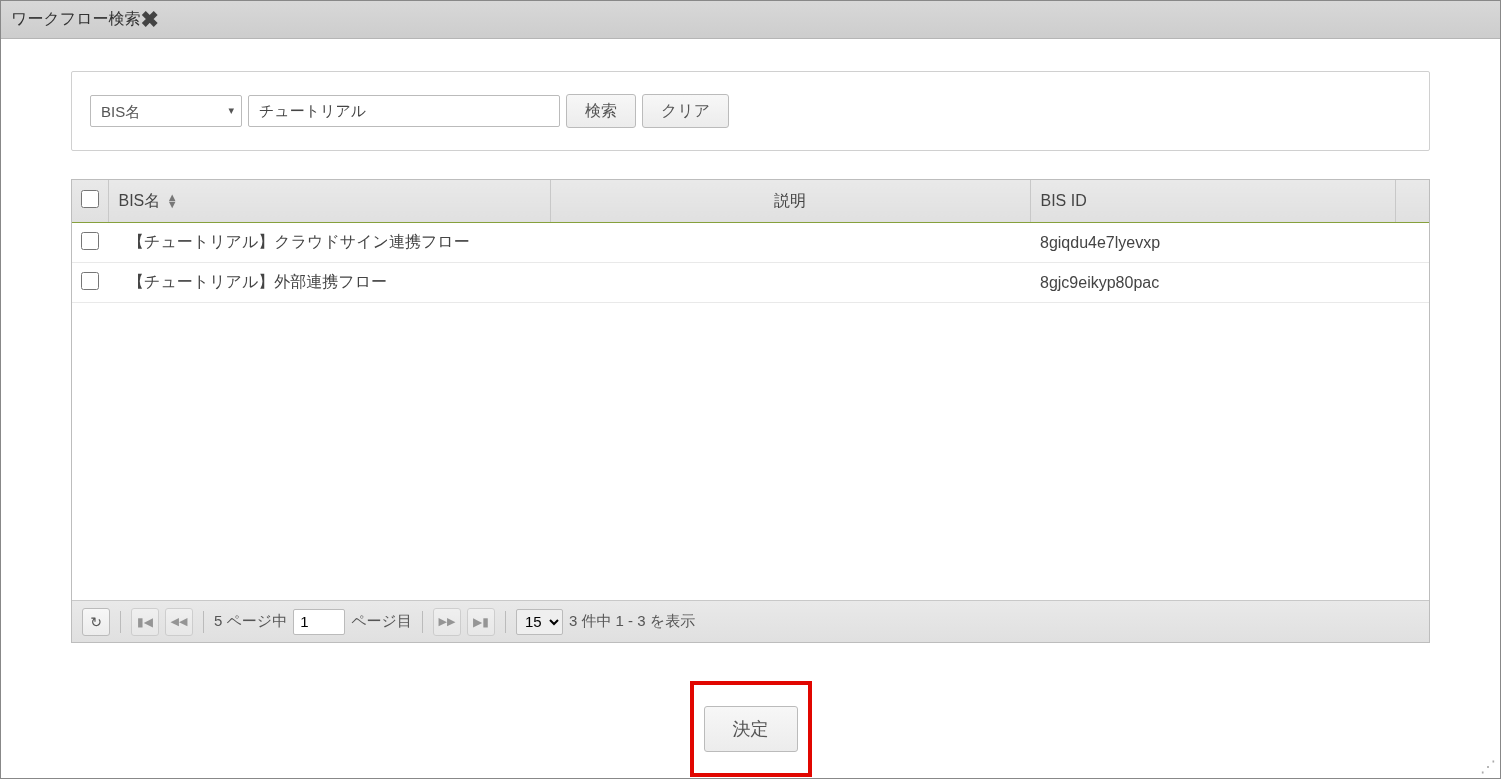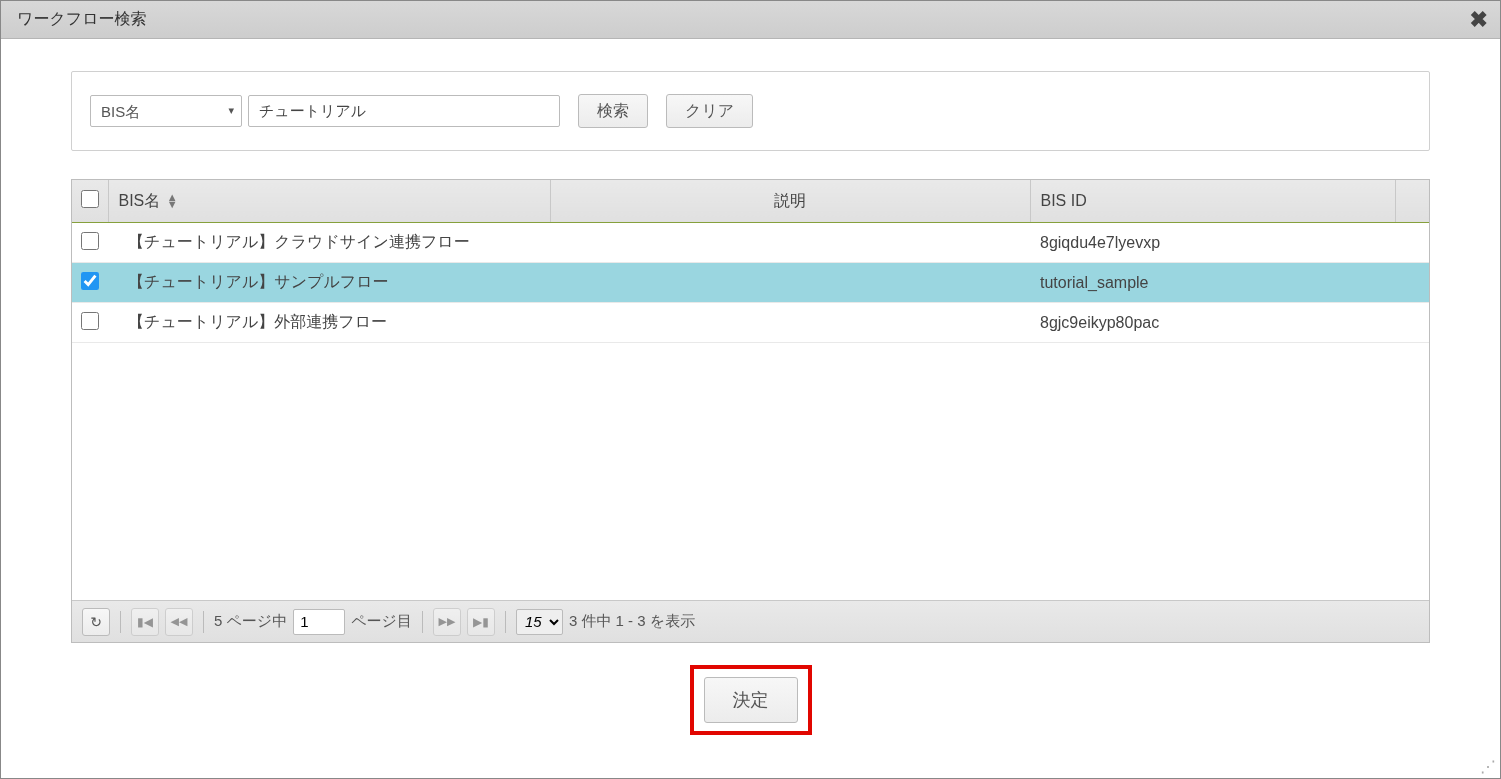--- a/index.html
+++ b/index.html
@@ -1,32 +1,32 @@
 <!DOCTYPE html>
 <html><head>
   <meta charset="utf-8">
   <style>
     * { margin: 0; padding: 0; box-sizing: border-box; font-family: "Meiryo UI", "Hiragino Sans", sans-serif; }
     body { width: 1501px; height: 779px; background: #fff; overflow: hidden; position: relative; }
     
     .dialog { width: 1501px; height: 779px; border: 1px solid #888; background: #fff; position: relative; }
     
-    .titlebar { height: 38px; background: linear-gradient(#d8d8d8, #cdcdcd); border-bottom: 1px solid #b5b5b5; display: flex; align-items: center; padding: 0 12px 0 16px; justify-content: space-between; }
+    .titlebar { height: 38px; background: linear-gradient(#d8d8d8, #cdcdcd); border-bottom: 1px solid #b5b5b5; display: flex; align-items: center; padding: 0 12px 0 10px; }
     .titlebar-title { font-size: 16px; color: #333; }
     .close-icon { font-size: 22px; font-weight: bold; color: #444; cursor: pointer; user-select: none; }
     
     .content-area { padding: 32px 70px 14px 70px; }
     
     .search-panel { border: 1px solid #d0d0d0; border-radius: 2px; padding: 22px 18px; display: flex; align-items: center; gap: 6px; }
     .select-wrap { position: relative; display: inline-block; }
     .select-field { appearance: none; -webkit-appearance: none; border: 1px solid #bbb; border-radius: 2px; height: 32px; padding: 0 28px 0 10px; font-size: 15px; color: #555; background: #fff; width: 152px; cursor: pointer; }
     .select-caret { position: absolute; right: 8px; top: 50%; transform: translateY(-55%); pointer-events: none; color: #555; font-size: 11px; }
     .text-input { border: 1px solid #bbb; border-radius: 2px; height: 32px; padding: 8px 10px; font-size: 15px; color: #444; width: 312px; }
     .btn { border: 1px solid #bbb; border-radius: 3px; height: 34px; padding: 0 18px; font-size: 16px; color: #555; background: linear-gradient(#f7f7f7, #ececec); cursor: pointer; }
-    .search-panel .btn { margin-left: 12px; }
+    .search-panel .btn { margin-left: 0; }
     
     .grid-area { margin-top: 28px; border: 1px solid #bdbdbd; }
     
     table.grid { width: 100%; border-collapse: collapse; table-layout: fixed; }
     .grid thead th { background: linear-gradient(#e9e9e9, #e0e0e0); border-right: 1px solid #c8c8c8; font-weight: normal; font-size: 16px; color: #444; text-align: left; padding: 8px 10px; height: 42px; }
     .grid thead th:last-child { border-right: none; }
     .grid thead th.col-check { width: 36px; text-align: center; padding: 0; }
     .grid thead th.col-check input { width: 18px; height: 18px; }
     .grid thead th.col-bisname { width: 442px; }
     .grid thead th.col-desc { width: 480px; text-align: center; }
@@ -39,24 +39,24 @@
     .grid tbody td.col-check { text-align: center; padding: 0; }
     .grid tbody td.col-check input { width: 18px; height: 18px; accent-color: #2196F3; cursor: pointer; }
     .grid tbody tr.row-selected { background: #9ad6e0; }
     .grid tbody td.indent { padding-left: 20px; }
     
     .pager { background: linear-gradient(#e9e9e9, #e0e0e0); border-top: 1px solid #c8c8c8; padding: 5px 10px; display: flex; align-items: center; gap: 6px; font-size: 15px; color: #555; height: 42px; }
     .pager .pager-btn { border: 1px solid #bbb; border-radius: 3px; width: 28px; height: 28px; display: inline-flex; align-items: center; justify-content: center; cursor: pointer; background: linear-gradient(#f7f7f7, #ececec); font-size: 14px; color: #555; }
     .pager .pager-btn[data-disabled="true"] { opacity: 0.55; cursor: default; }
     .pager-sep { border-left: 1px solid #bbb; height: 22px; margin: 0 4px; }
     .pager .page-input { width: 52px; height: 26px; border: 1px solid #bbb; border-radius: 2px; text-align: left; padding: 0 6px; font-size: 15px; }
-    .pager select { height: 26px; border: 1px solid #bbb; border-radius: 2px; font-size: 15px; padding: 0 4px; cursor: pointer; font-style: italic; }
+    .pager select { height: 26px; border: 1px solid #bbb; border-radius: 2px; font-size: 15px; padding: 0 4px; cursor: pointer; }
     
     .footer { margin-top: 22px; display: flex; justify-content: center; }
-    .decide-wrap { border: 4px solid #e10600; padding: 8px 10px; display: inline-block; }
+    .decide-wrap { border: 4px solid #e10600; padding: 21px 10px; display: inline-block; margin-top: 16px; }
     .decide-btn { border: 1px solid #bbb; border-radius: 3px; padding: 10px 28px; font-size: 18px; color: #555; background: linear-gradient(#f7f7f7, #ececec); cursor: pointer; }
     
     .resize-grip { position: absolute; right: 4px; bottom: 2px; color: #aaa; font-size: 16px; user-select: none; }
   </style>
 </head>
 <body>
 
 <div class="dialog">
 
   <div class="titlebar">
@@ -108,27 +108,20 @@
               <col style="width:34px">
             </colgroup>
           <tbody id="grid-body">
               <tr>
                 <td class="col-check"><input type="checkbox" style=""></td>
                 <td class="indent">【チュートリアル】クラウドサイン連携フロー</td>
                 <td></td>
                 <td>8giqdu4e7lyevxp</td>
                 <td></td>
               </tr>
-              <tr class="row-selected">
-                <td class="col-check"><input type="checkbox" checked="" style=""></td>
-                <td class="indent">【チュートリアル】サンプルフロー</td>
-                <td></td>
-                <td>tutorial_sample</td>
-                <td></td>
-              </tr>
               <tr>
                 <td class="col-check"><input type="checkbox" style=""></td>
                 <td class="indent">【チュートリアル】外部連携フロー</td>
                 <td></td>
                 <td>8gjc9eikyp80pac</td>
                 <td></td>
               </tr>
             </tbody>
         </table>
       </div>

